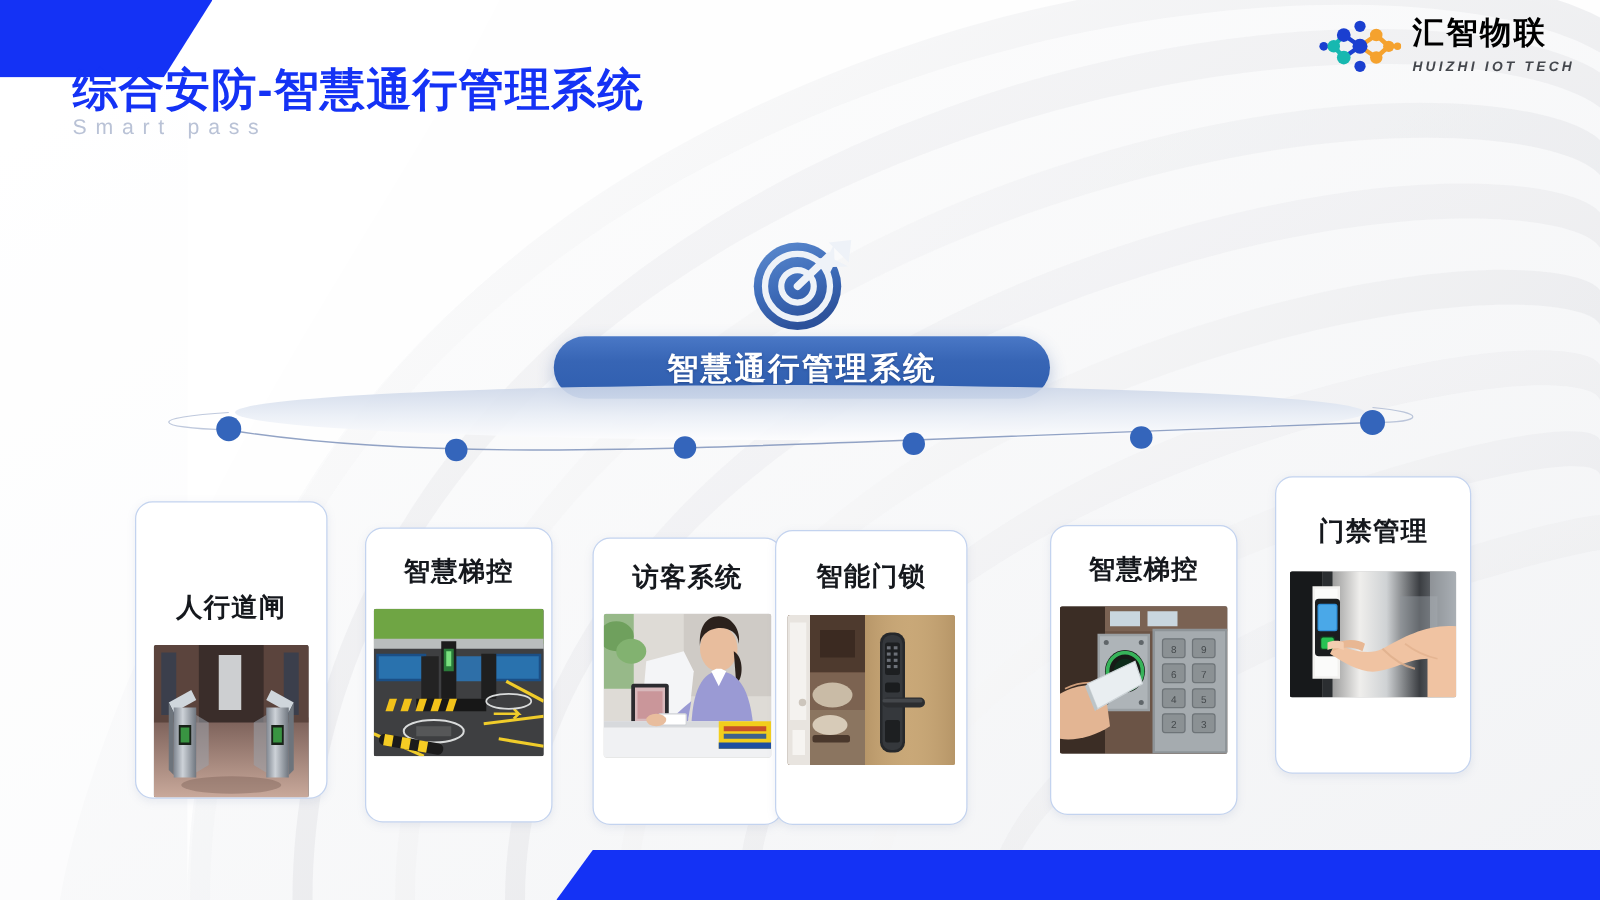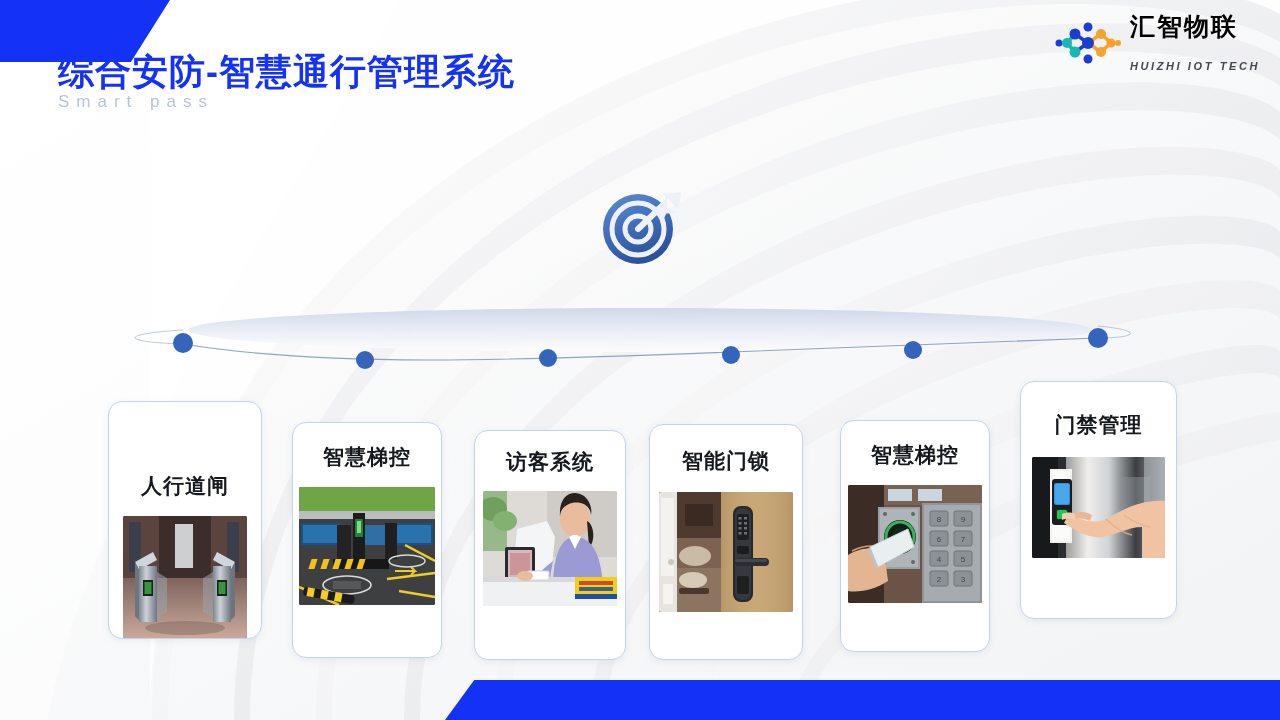--- a/index.html
+++ b/index.html
@@ -37,21 +37,21 @@
     font-weight:400;white-space:nowrap;
   }
 
   
   .logo{
     position:absolute;right:20px;top:14px;display:flex;align-items:center;gap:9px;
   }
   .logo-mark{width:66px;height:42px;flex:0 0 auto;}
   .logo-text{display:flex;flex-direction:column;line-height:1;}
   .logo-cn{font-size:25px;font-weight:bold;color:#000000;letter-spacing:2px;white-space:nowrap;}
-  .logo-en{font-size:11px;color:#44474d;letter-spacing:2.6px;margin-top:22px;font-style:italic;font-weight:bold;white-space:nowrap;}
+  .logo-en{font-size:11px;color:#44474d;letter-spacing:2.6px;margin-top:10px;font-style:italic;font-weight:bold;white-space:nowrap;}
 
   
   .target-icon{position:absolute;left:597px;top:186px;width:88px;height:82px;}
 
   
   .main-pill{
     position:absolute;left:443px;top:269px;width:397px;height:50px;
     border-radius:25px;
     background:linear-gradient(180deg,#4a78c6 0%,#3765b5 40%,#2f5eaf 100%);
     box-shadow:0 5px 14px rgba(45,85,155,.30);
@@ -175,20 +175,23 @@
       </linearGradient>
     </defs>
     <circle cx="41" cy="43" r="35" fill="url(#tgt)"></circle>
     <circle cx="41" cy="43" r="26" fill="none" stroke="#eef2f8" stroke-width="5"></circle>
     <circle cx="41" cy="43" r="13" fill="none" stroke="#eef2f8" stroke-width="5"></circle>
     <path d="M41,43 L66,19" stroke="#eef2f8" stroke-width="6" stroke-linecap="round" fill="none"></path>
     <path d="M59,10 L62,22 L74,25 L62,28 L59,40 L56,28 L44,25 L56,22 Z" fill="#eef2f8" transform="translate(8,-1) rotate(12 59 25)"></path>
     <path d="M66,8 L84,6 L82,24 L74,16 Z" fill="#eef2f8"></path>
   </svg>
 
+  <div class="main-pill">
+    <span class="main-pill-label">智慧通行管理系统</span>
+  </div>
 
   <svg class="connector" viewBox="0 0 1280 100">
     <defs>
       <linearGradient id="discg" x1="0" y1="0" x2="0" y2="1">
         <stop offset="0" stop-color="#ccd6e8"></stop>
         <stop offset="0.55" stop-color="#e9eef6"></stop>
         <stop offset="1" stop-color="#fdfdfe"></stop>
       </linearGradient>
     </defs>
 
@@ -336,21 +339,21 @@
         <rect x="92" y="86" width="42" height="22" fill="#f2ce1c"></rect>
         <rect x="92" y="103" width="42" height="5" fill="#1e4fa0"></rect>
         <g fill="#c0392b" font-size="5">
           <rect x="96" y="90" width="34" height="4" opacity="0.85"></rect>
         </g>
         <rect x="96" y="96" width="34" height="4" fill="#1e4fa0" opacity="0.85"></rect>
       </svg>
     </div>
   </div>
 
-  <div class="card" style="left:649px;top:424px;width:152px;height:234px;">
+  <div class="card" style="left:620px;top:424px;width:152px;height:234px;">
     <div class="card-title" style="margin-top:22px;">智能门锁</div>
     <div class="card-photo" style="margin-top:17px;width:134px;height:120px;">
       <svg viewBox="0 0 134 120" width="134" height="120">
         <rect width="134" height="120" fill="#b99a6f"></rect>
         <rect x="0" y="0" width="62" height="120" fill="#6e5242"></rect>
         <rect x="0" y="0" width="18" height="120" fill="#e8e4df"></rect>
         <rect x="2" y="6" width="13" height="78" fill="#f4f2ef"></rect>
 
         <rect x="18" y="0" width="44" height="46" fill="#4e3a2e"></rect>
         <rect x="26" y="12" width="28" height="22" fill="#3b2a21"></rect>

